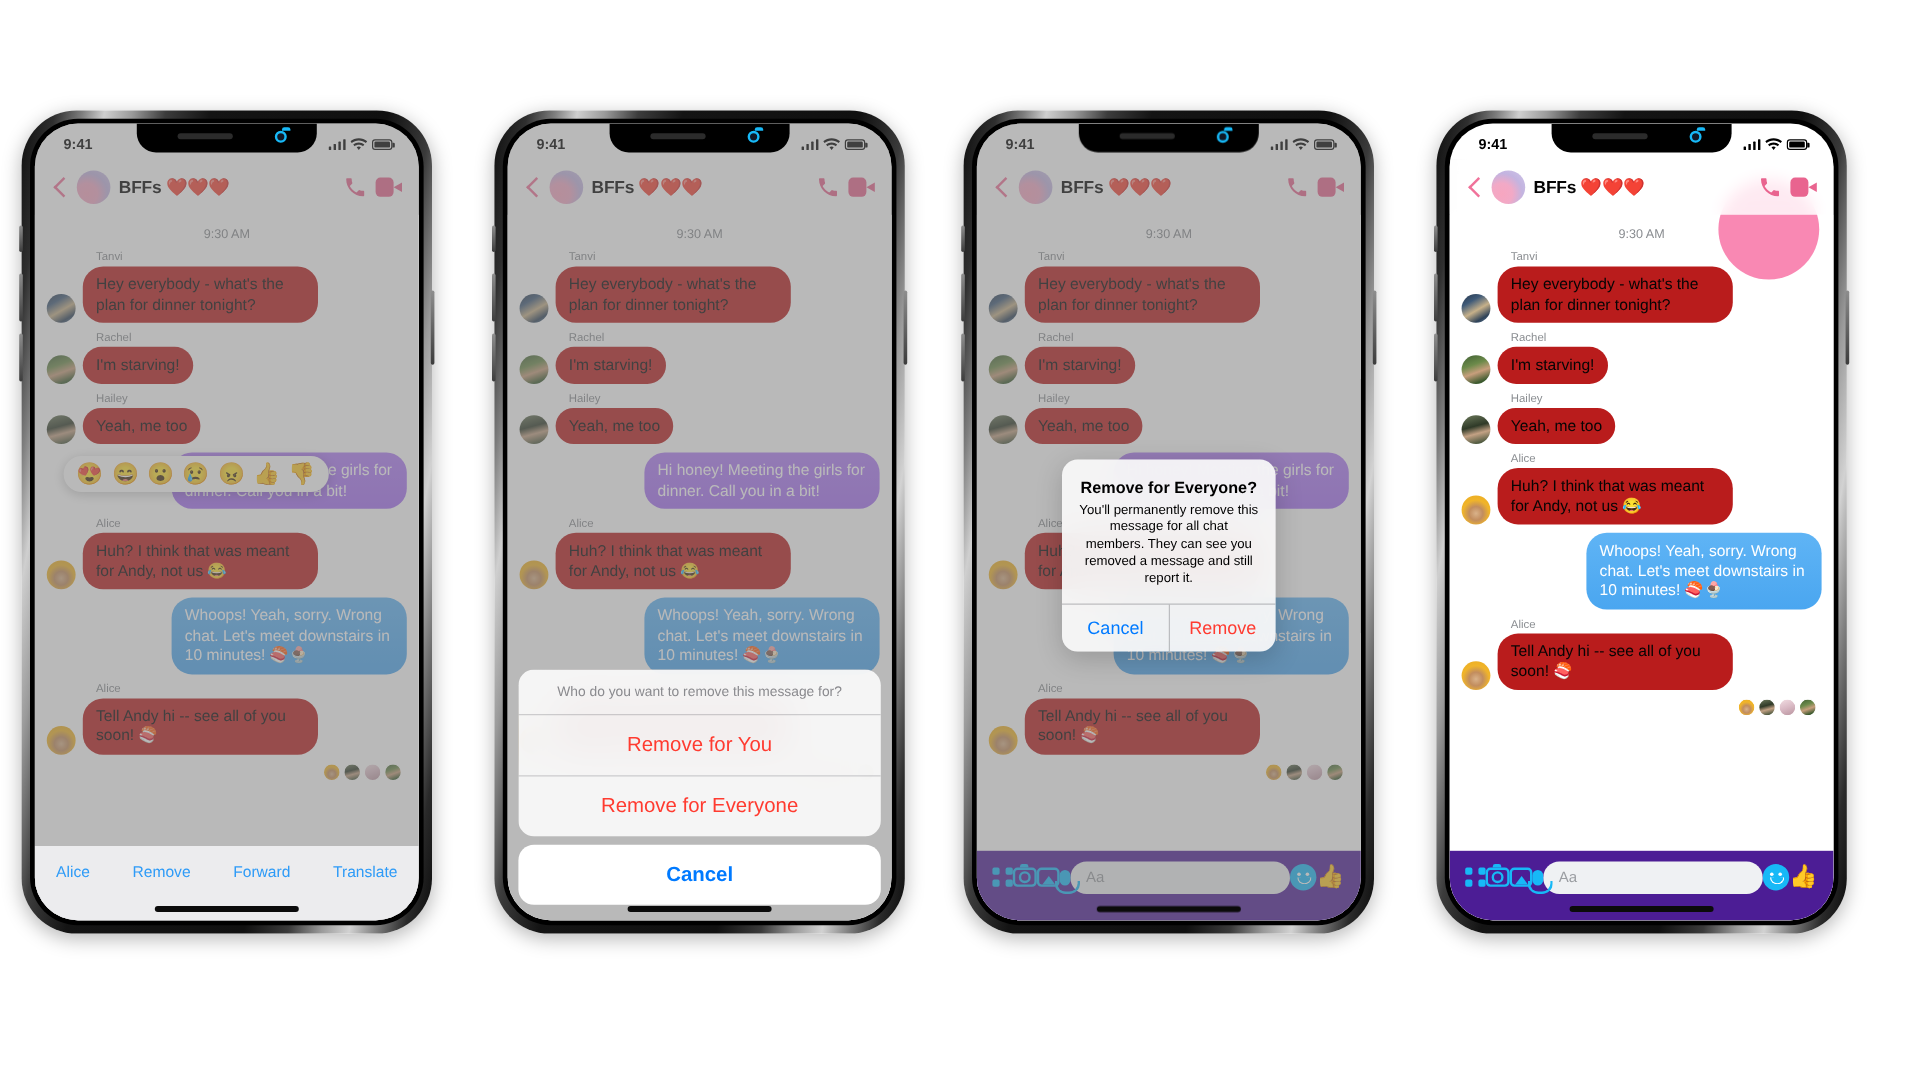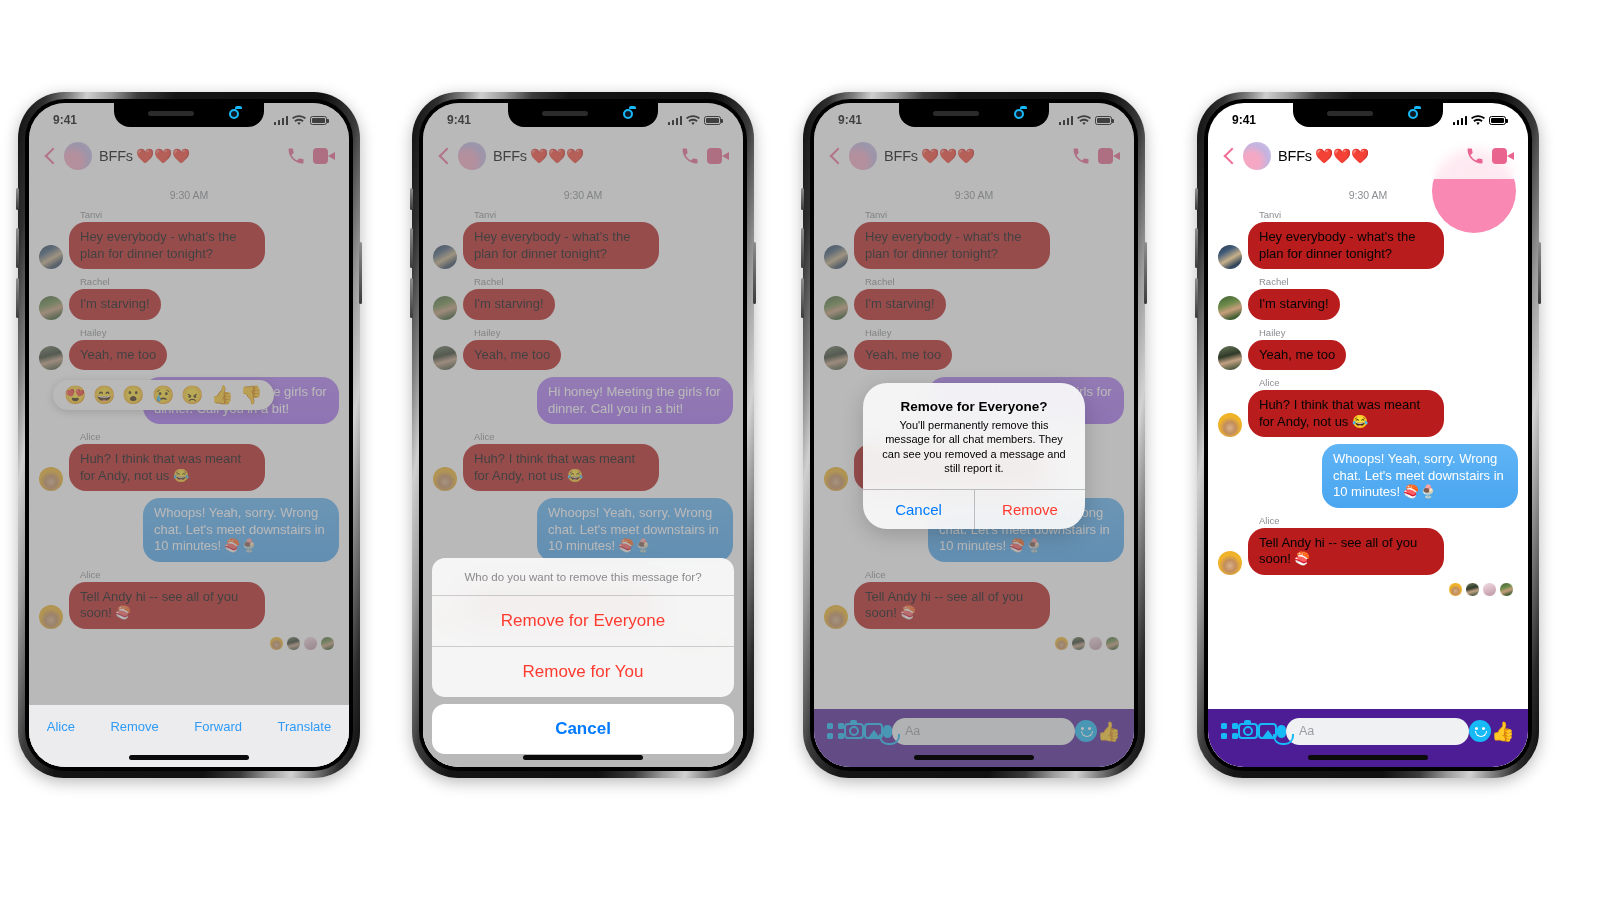--- a/index.html
+++ b/index.html
@@ -97,21 +97,21 @@
     content:""; position:absolute; left:4px; top:1px;
     width: 10px; height: 10px;
     border-left: 2.4px solid #f0729a; border-bottom: 2.4px solid #f0729a;
     transform: rotate(45deg);
   }
   .grp-avatar {
     width: 28px; height: 28px; border-radius: 50%;
     background: radial-gradient(circle at 30% 70%, #f7a6c0 0%, #f2a9c6 32%, #c3b4e0 62%, #cfc6e8 100%);
     flex: 0 0 auto;
   }
-  .grp-title { font-size: 14.5px; font-weight: normal; color: #050505; white-space: nowrap; letter-spacing: -.2px; }
+  .grp-title { font-size: 14.5px; font-weight: bold; color: #050505; white-space: nowrap; letter-spacing: -.2px; }
   .hdr-spacer { flex: 1 1 auto; }
   .hdr-icon { flex: 0 0 auto; color: #e9648f; }
   .icon-phone { width: 20px; height: 20px; }
   .icon-video { width: 22px; height: 16px; position: relative; }
   .icon-video .body { position:absolute; left:0; top:0; width:15px; height:16px; border-radius:4px; background:#e9648f; }
   .icon-video .lens { position:absolute; right:0; top:3.5px; width:0; height:0;
      border-top:4.5px solid transparent; border-bottom:4.5px solid transparent; border-right:7px solid #e9648f; }
 
   
   .ripple {
@@ -237,23 +237,23 @@
   .sheet-cancel {
     margin-top: 7px;
     background: #fff; border-radius: 13px;
     text-align: center; font-size: 17px; font-weight: bold; color: #007aff;
     padding: 15px 8px;
   }
 
   
   .alert {
     position: absolute; top: 280px; left: 50%; transform: translateX(-50%);
-    width: 222px; z-index: 42;
+    width: 178px; z-index: 42;
     background: rgba(249,249,249,.93);
-    border-radius: 24px; overflow: hidden;
+    border-radius: 13px; overflow: hidden;
     backdrop-filter: blur(14px);
     box-shadow: 0 6px 22px rgba(0,0,0,.18);
   }
   .alert-body { padding: 16px 14px 14px; text-align: center; }
   .alert-title { font-size: 13.5px; font-weight: bold; color: #000; margin-bottom: 4px; }
   .alert-msg { font-size: 11px; line-height: 1.3; color: #000; }
   .alert-actions { display: flex; border-top: .6px solid rgba(60,60,67,.29); }
   .alert-btn {
     flex: 1 1 50%; text-align: center;
     padding: 11px 4px; font-size: 15px; color: #007aff;
@@ -482,22 +482,22 @@
         <div class="notch">
           <div class="speaker"></div>
           <div class="cam"></div>
         </div>
 
         <div class="dim"></div>
 
         <div class="sheet">
           <div class="sheet-group">
             <div class="sheet-title">Who do you want to remove this message for?</div>
+            <div class="sheet-item">Remove for You</div>
             <div class="sheet-item">Remove for Everyone</div>
-            <div class="sheet-item">Remove for You</div>
           </div>
           <div class="sheet-cancel">Cancel</div>
         </div>
 
         <div class="home-bar"></div>
       </div>
     </div>
   </div>
 
   <div class="phone" style="left:803px; top:92px;">

